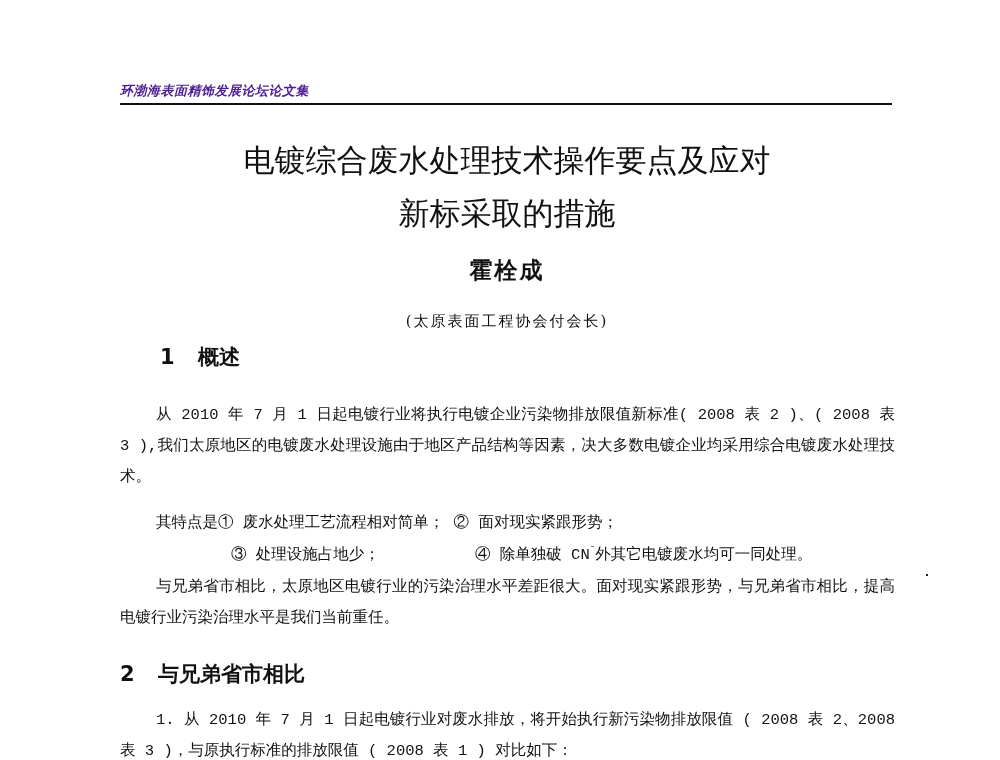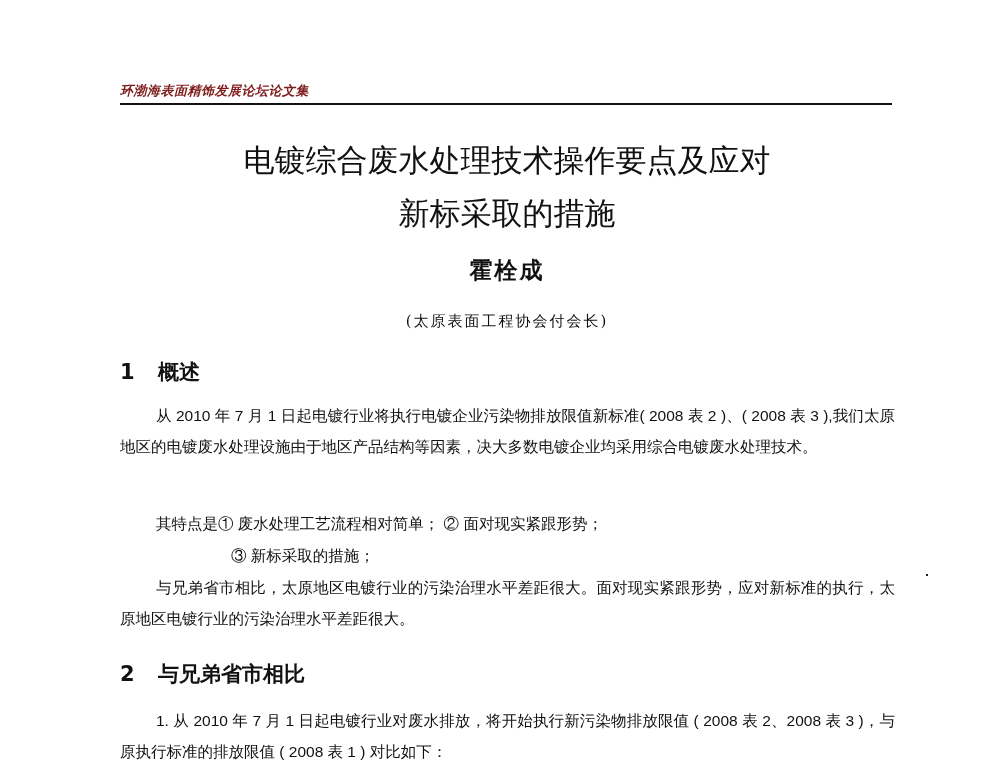--- a/index.html
+++ b/index.html
@@ -17,21 +17,21 @@
     }
     .running-header {
       position: absolute;
       left: 120px;
       top: 82px;
       font-family: "DejaVu Serif", serif;
       font-size: 13px;
       font-weight: bold;
       font-style: italic;
       letter-spacing: 0.5px;
-      color: #7f1d1d;
+      color: #4c1d95;
     }
     .header-rule {
       position: absolute;
       left: 120px;
       top: 103px;
       width: 772px;
       height: 0;
       border-top: 2px solid #111;
     }
     .title {
@@ -74,27 +74,27 @@
       left: 120px;
       font-family: "DejaVu Sans", "Liberation Sans", sans-serif;
       font-size: 21px;
       font-weight: bold;
       color: #111;
     }
     .section-heading .num {
       display: inline-block;
       width: 38px;
     }
-    .sec1 { top: 358px; }
+    .sec1 { top: 343px; margin-left: 40px; }
     .sec2 { top: 660px; }
     .para {
       position: absolute;
       left: 120px;
       width: 775px;
-      font-family: Liberation Sans, sans-serif;
+      font-family: Liberation Mono, monospace;
       font-size: 15.5px;
       line-height: 31px;
       color: #111;
       text-align: justify;
     }
     .para.indent { text-indent: 36px; }
     .p1 { top: 400px; }
     .feat1 { top: 508px; left: 156px; width: 740px; }
     .feat2 { top: 540px; left: 231px; width: 660px; }
     .feat2 .col2 {
@@ -128,23 +128,24 @@
 
 <div class="section-heading sec1">
   <span class="num">1</span><span>概述</span>
 </div>
 
 <div class="para indent p1">从 2010 年 7 月 1 日起电镀行业将执行电镀企业污染物排放限值新标准( 2008 表 2 )、( 2008 表 3 ),我们太原地区的电镀废水处理设施由于地区产品结构等因素，决大多数电镀企业均采用综合电镀废水处理技术。</div>
 
 <div class="para feat1">其特点是① 废水处理工艺流程相对简单； ② 面对现实紧跟形势；</div>
 
 <div class="para feat2">
-  <span>③ 新标采取的措施；</span>
+  <span>③ 处理设施占地少；</span>
+  <span class="col2"><span>④ 除单独破 CN</span><sup>-</sup><span>外其它电镀废水均可一同处理。</span></span>
 </div>
 
-<div class="para indent p2">与兄弟省市相比，太原地区电镀行业的污染治理水平差距很大。面对现实紧跟形势，应对新标准的执行，太原地区电镀行业的污染治理水平差距很大。</div>
+<div class="para indent p2">与兄弟省市相比，太原地区电镀行业的污染治理水平差距很大。面对现实紧跟形势，与兄弟省市相比，提高电镀行业污染治理水平是我们当前重任。</div>
 <div class="stray-dot"></div>
 
 <div class="section-heading sec2">
   <span class="num">2</span><span>与兄弟省市相比</span>
 </div>
 
 <div class="para indent p3">1. 从 2010 年 7 月 1 日起电镀行业对废水排放，将开始执行新污染物排放限值 ( 2008 表 2、2008 表 3 )，与原执行标准的排放限值 ( 2008 表 1 ) 对比如下：</div>
 
 </body></html>

